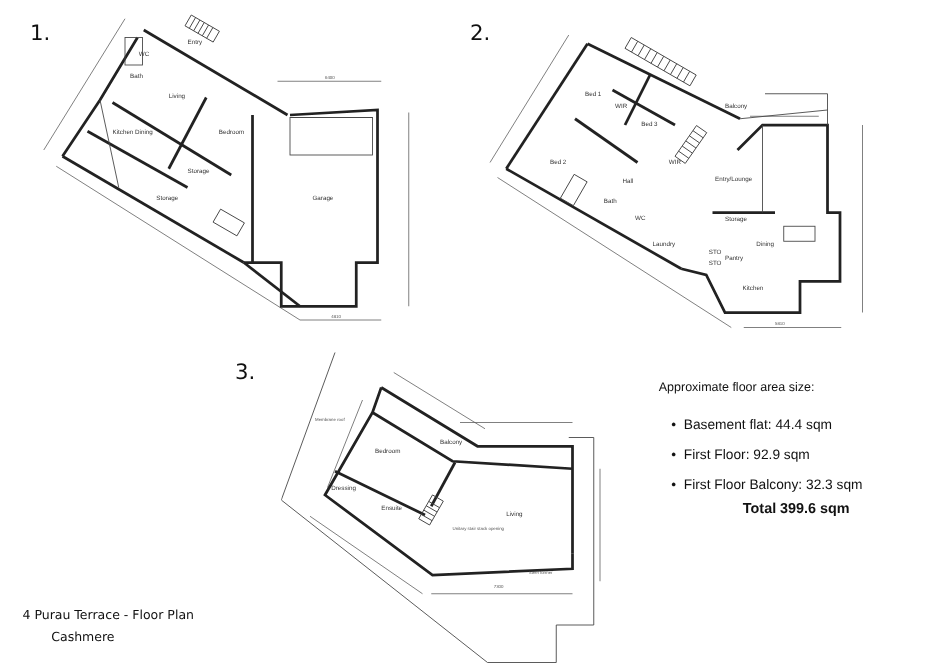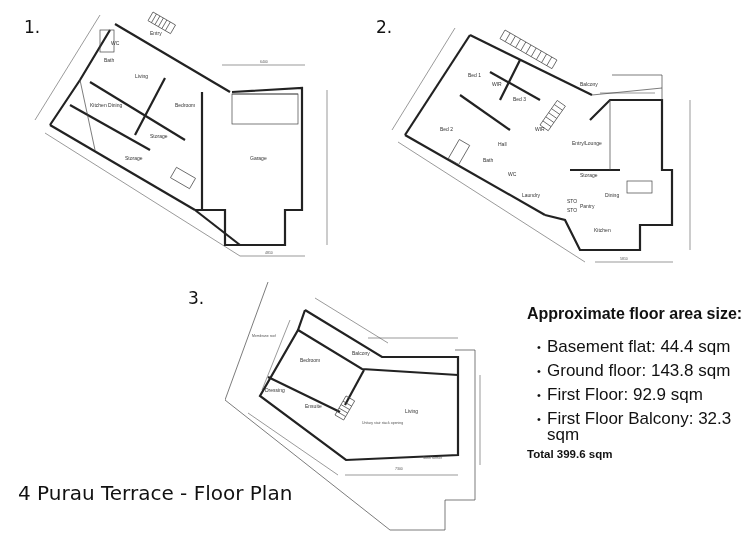--- a/index.html
+++ b/index.html
@@ -6,26 +6,26 @@
   body { width:750px; height:537px; position:relative; overflow:hidden; font-family:"Liberation Sans", sans-serif; color:#111; }
   .plan-num { position:absolute; font-family:"DejaVu Sans", sans-serif; font-size:17px; color:#111; }
   .plan { position:absolute; }
   .plan svg { display:block; }
   .room { font-family:"Liberation Sans", sans-serif; font-size:5px; fill:#333; }
   .dim { font-family:"Liberation Sans", sans-serif; font-size:3.5px; fill:#555; }
   .wall { stroke:#222; stroke-width:2.2; fill:none; }
   .thin { stroke:#444; stroke-width:0.7; fill:none; }
   .dline { stroke:#555; stroke-width:0.6; fill:none; }
   .area-panel { position:absolute; left:527px; top:305px; width:220px; font-family:"Liberation Sans", sans-serif; }
-  .area-title { font-weight:bold; font-size:16px; margin:0 0 16px 0; }
+  .area-title { font-weight:normal; font-size:10px; margin:0 0 16px 0; }
   .area-list { list-style:none; margin:0; padding:0 0 0 10px; }
-  .area-list li { font-size:17px; line-height:16px; margin-bottom:8px; position:relative; padding-left:10px; }
+  .area-list li { font-size:11px; line-height:16px; margin-bottom:8px; position:relative; padding-left:10px; }
   .area-list li::before { content:"•"; position:absolute; left:0; top:0; font-size:11px; }
-  .area-total { font-weight:bold; font-size:11.5px; margin-top:-3px; }
-  .caption { position:absolute; left:18px; top:484px; font-family:"DejaVu Sans", sans-serif; font-size:20px; color:#111; line-height:18px; }
+  .area-total { font-weight:bold; font-size:11.5px; margin-top:-3px;text-align:center; }
+  .caption { position:absolute; left:18px; top:484px; font-family:"DejaVu Sans", sans-serif; font-size:10px; color:#111; line-height:18px; }
   .caption .sub { padding-left:23px; display:block; }
 </style>
 </head>
 <body>
 
 <div class="plan-num" style="left:24px; top:17px;">1.</div>
 <div class="plan" style="left:30px; top:5px;">
   <svg width="310" height="260" viewBox="30 5 310 260">
 
     <line class="dline" x1="100" y1="15" x2="35" y2="120"></line>
@@ -175,22 +175,22 @@
     <text class="dim" x="252" y="337">Membrane roof</text>
     <text class="dim" x="362" y="424">Unitary stair stack opening</text>
     <text class="dim" x="423" y="459">Steel former</text>
   </svg>
 </div>
 
 <div class="area-panel">
   <div class="area-title">Approximate floor area size:</div>
   <ul class="area-list">
     <li>Basement flat:  44.4 sqm</li>
-    <li>Ground floor: 143.8 sqm</li>
     <li>First Floor: 92.9 sqm</li>
     <li>First Floor Balcony: 32.3 sqm</li>
   </ul>
   <div class="area-total">Total 399.6 sqm</div>
 </div>
 
 <div class="caption">
   <span>4 Purau Terrace - Floor Plan</span>
+  <span class="sub">Cashmere</span>
 </div>
 
 </body></html>

